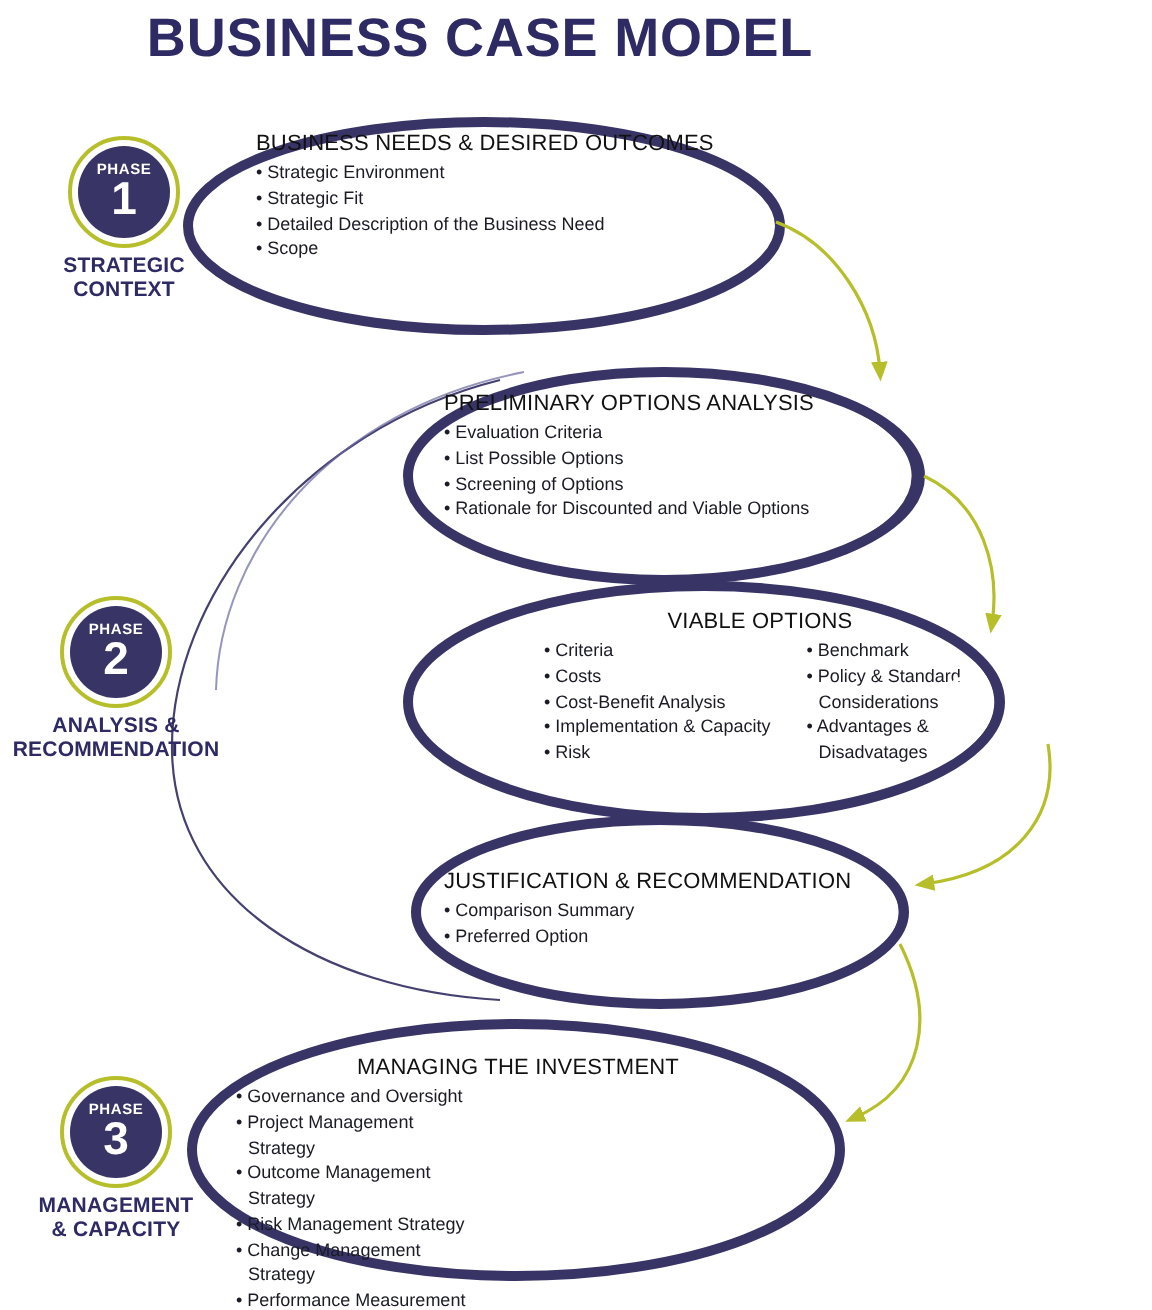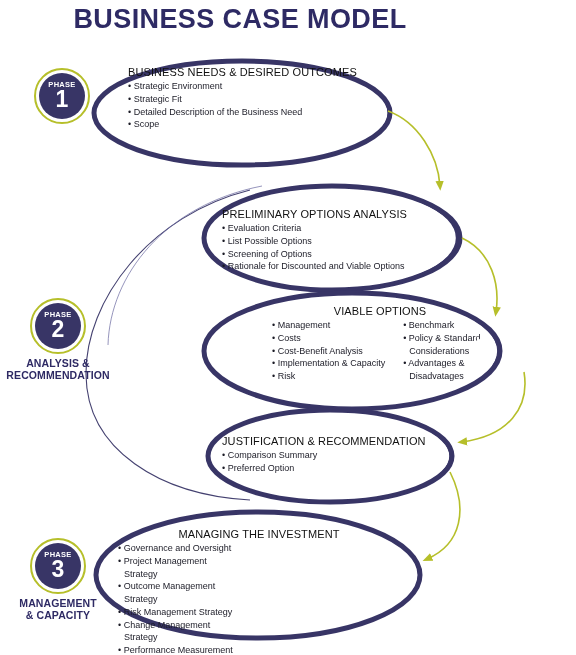--- a/index.html
+++ b/index.html
@@ -189,20 +189,24 @@
   <div class="page-title">BUSINESS CASE MODEL</div>
 
   <div class="phase-badge" style="left:6px; top:68px;">
     <div class="phase-ring">
       <div class="ring-outline"></div>
       <div class="ring-disc">
         <span class="phase-word">PHASE</span>
         <span class="phase-num">1</span>
       </div>
     </div>
+    <div class="phase-caption">
+      <div>STRATEGIC</div>
+      <div>CONTEXT</div>
+    </div>
   </div>
 
   <div class="phase-badge" style="left:2px; top:298px;">
     <div class="phase-ring">
       <div class="ring-outline"></div>
       <div class="ring-disc">
         <span class="phase-word">PHASE</span>
         <span class="phase-num">2</span>
       </div>
     </div>
@@ -232,38 +236,38 @@
       <ul class="bullet-list">
         <li>• Strategic Environment</li>
         <li>• Strategic Fit</li>
         <li>• Detailed Description of the Business Need</li>
         <li>• Scope</li>
       </ul>
     </div>
   </div>
   <div class="stage-number" style="left:352px; top:96px;">1</div>
 
-  <div class="stage-content" style="left:222px; top:208px;">
+  <div class="stage-content" style="left:222px; top:196px;">
     <div class="stage-title">PRELIMINARY OPTIONS ANALYSIS</div>
     <div class="bullet-cols">
       <ul class="bullet-list">
         <li>• Evaluation Criteria</li>
         <li>• List Possible Options</li>
         <li>• Screening of Options</li>
         <li>• Rationale for Discounted and Viable Options</li>
       </ul>
     </div>
   </div>
   <div class="stage-number" style="left:434px; top:222px;">2</div>
 
   <div class="stage-content" style="left:232px; top:305px; width:216px;margin-left:40px;">
     <div class="stage-title centered">VIABLE OPTIONS</div>
     <div class="bullet-cols" style="gap:18px;">
       <ul class="bullet-list">
-        <li>• Management</li>
+        <li>• Criteria</li>
         <li>• Costs</li>
         <li>• Cost-Benefit Analysis</li>
         <li>• Implementation &amp; Capacity</li>
         <li>• Risk</li>
       </ul>
       <ul class="bullet-list">
         <li>• Benchmark</li>
         <li>• Policy &amp; Standard</li>
         <li class="cont">Considerations</li>
         <li>• Advantages &amp;</li>

